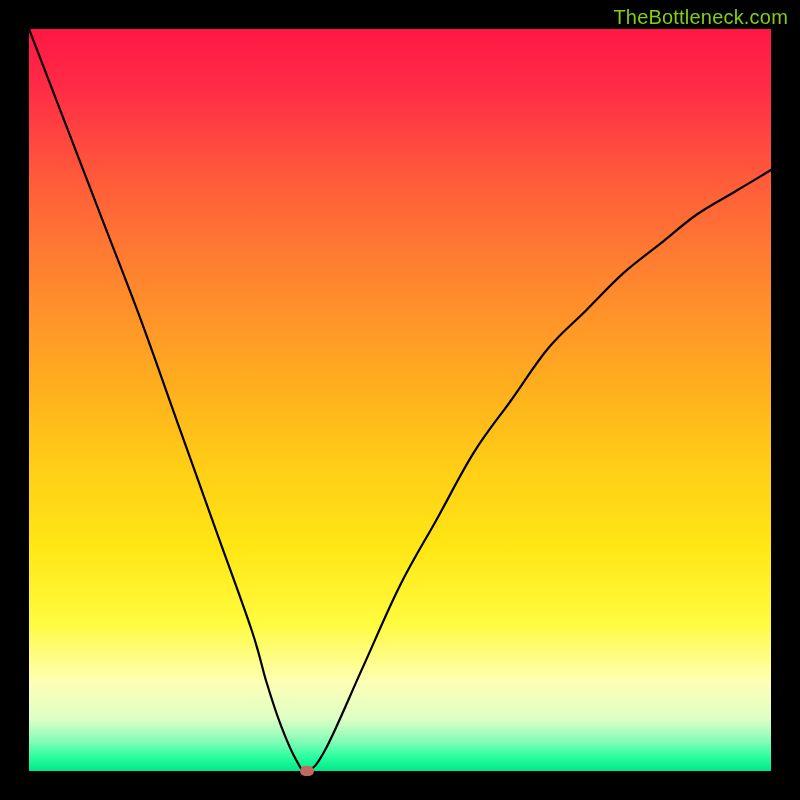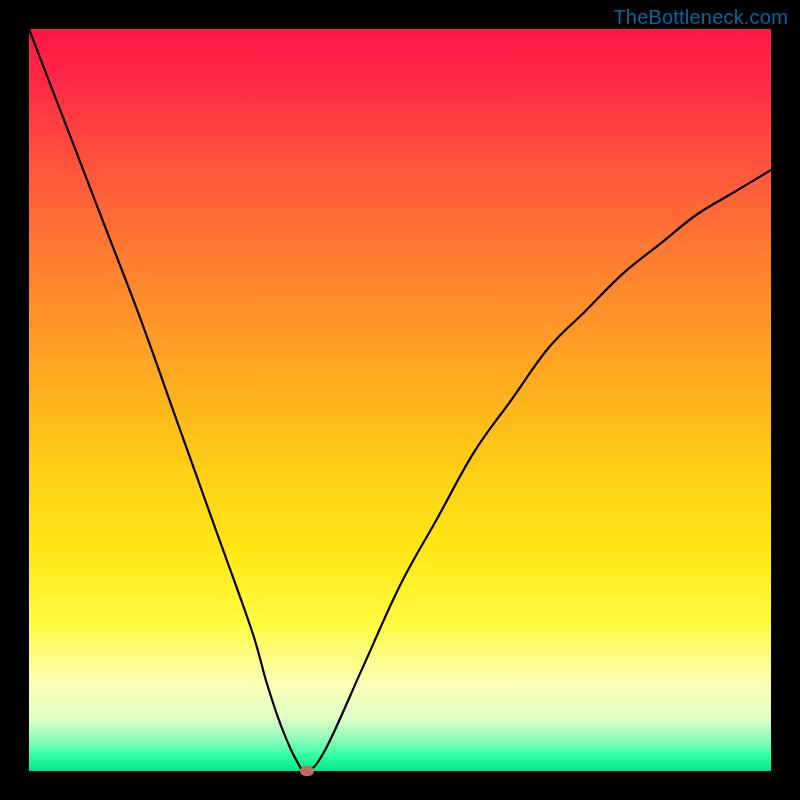--- a/index.html
+++ b/index.html
@@ -46,21 +46,21 @@
     width: 14px;
     height: 10px;
     background: #c0695f;
     border-radius: 5px;
     transform: translate(-50%, -50%);
   }
   .watermark {
     position: absolute;
     top: 6px;
     right: 12px;
-    color: #0369a1;
+    color: #84cc16;
     font-size: 20px;
     font-weight: 400;
     letter-spacing: 0.2px;
   }
 </style>
 </head>
 <body>
 
 <div class="plot-area">
   <svg class="curve-svg" viewBox="0 0 742 742" preserveAspectRatio="none">

